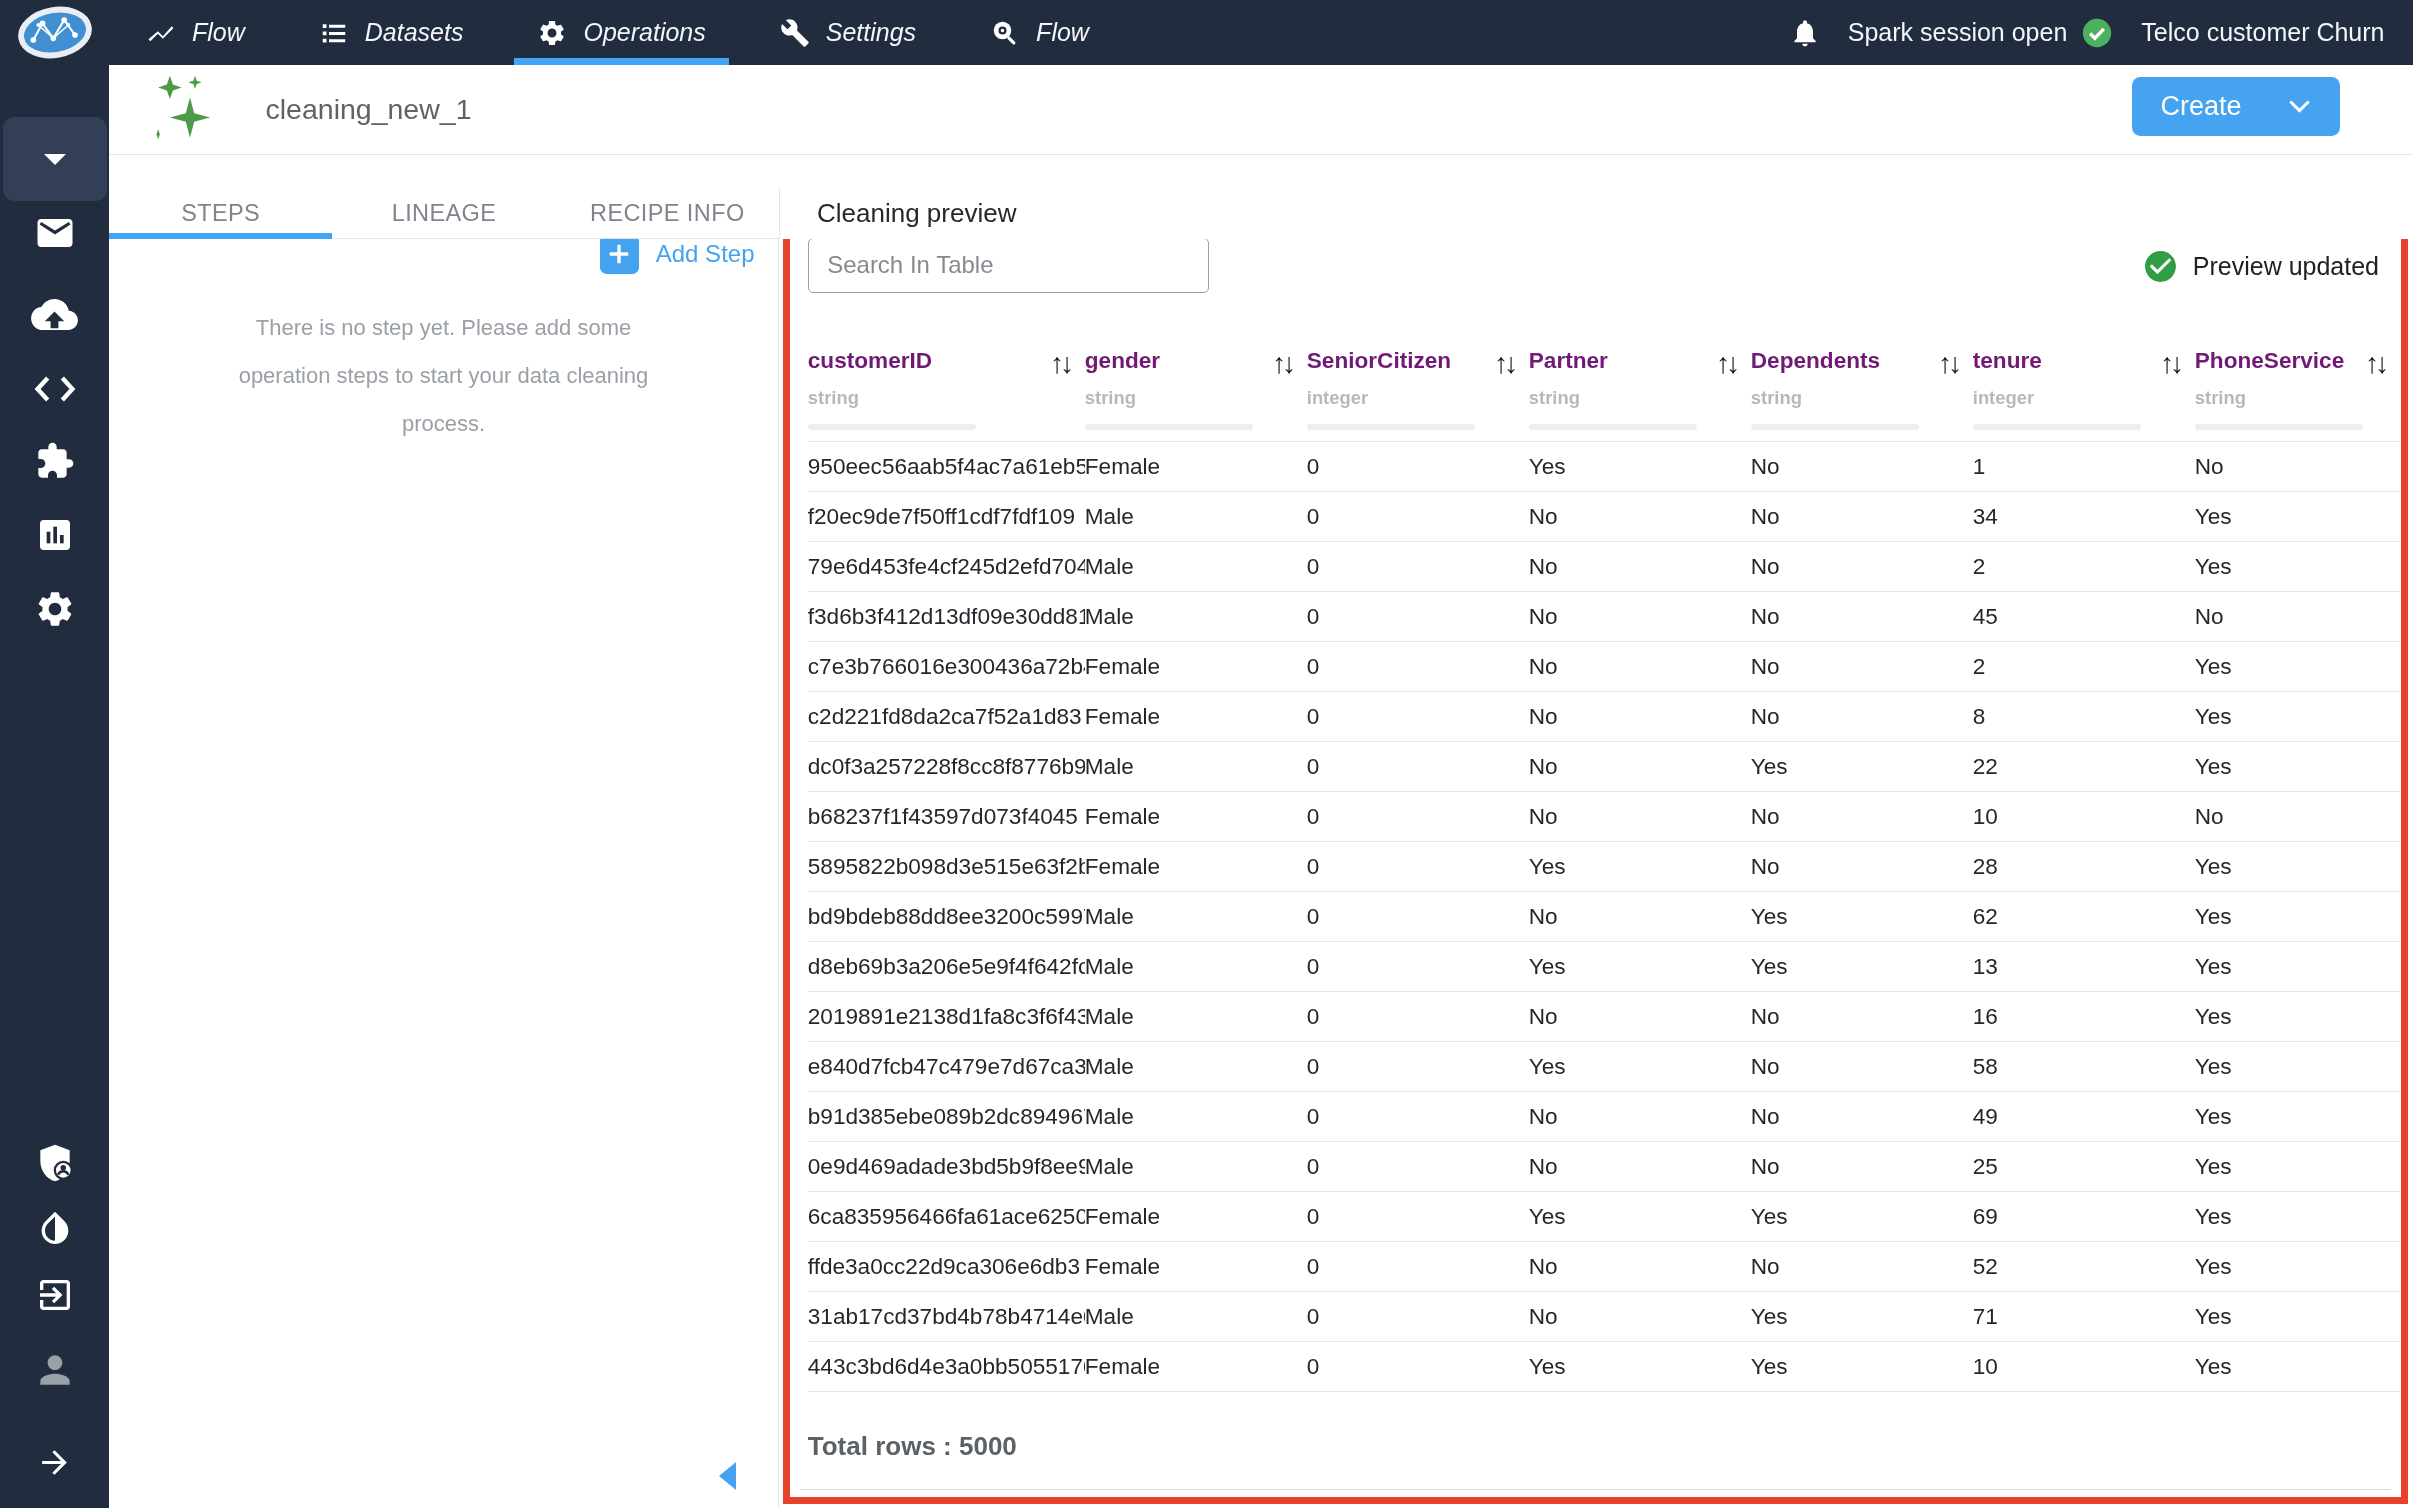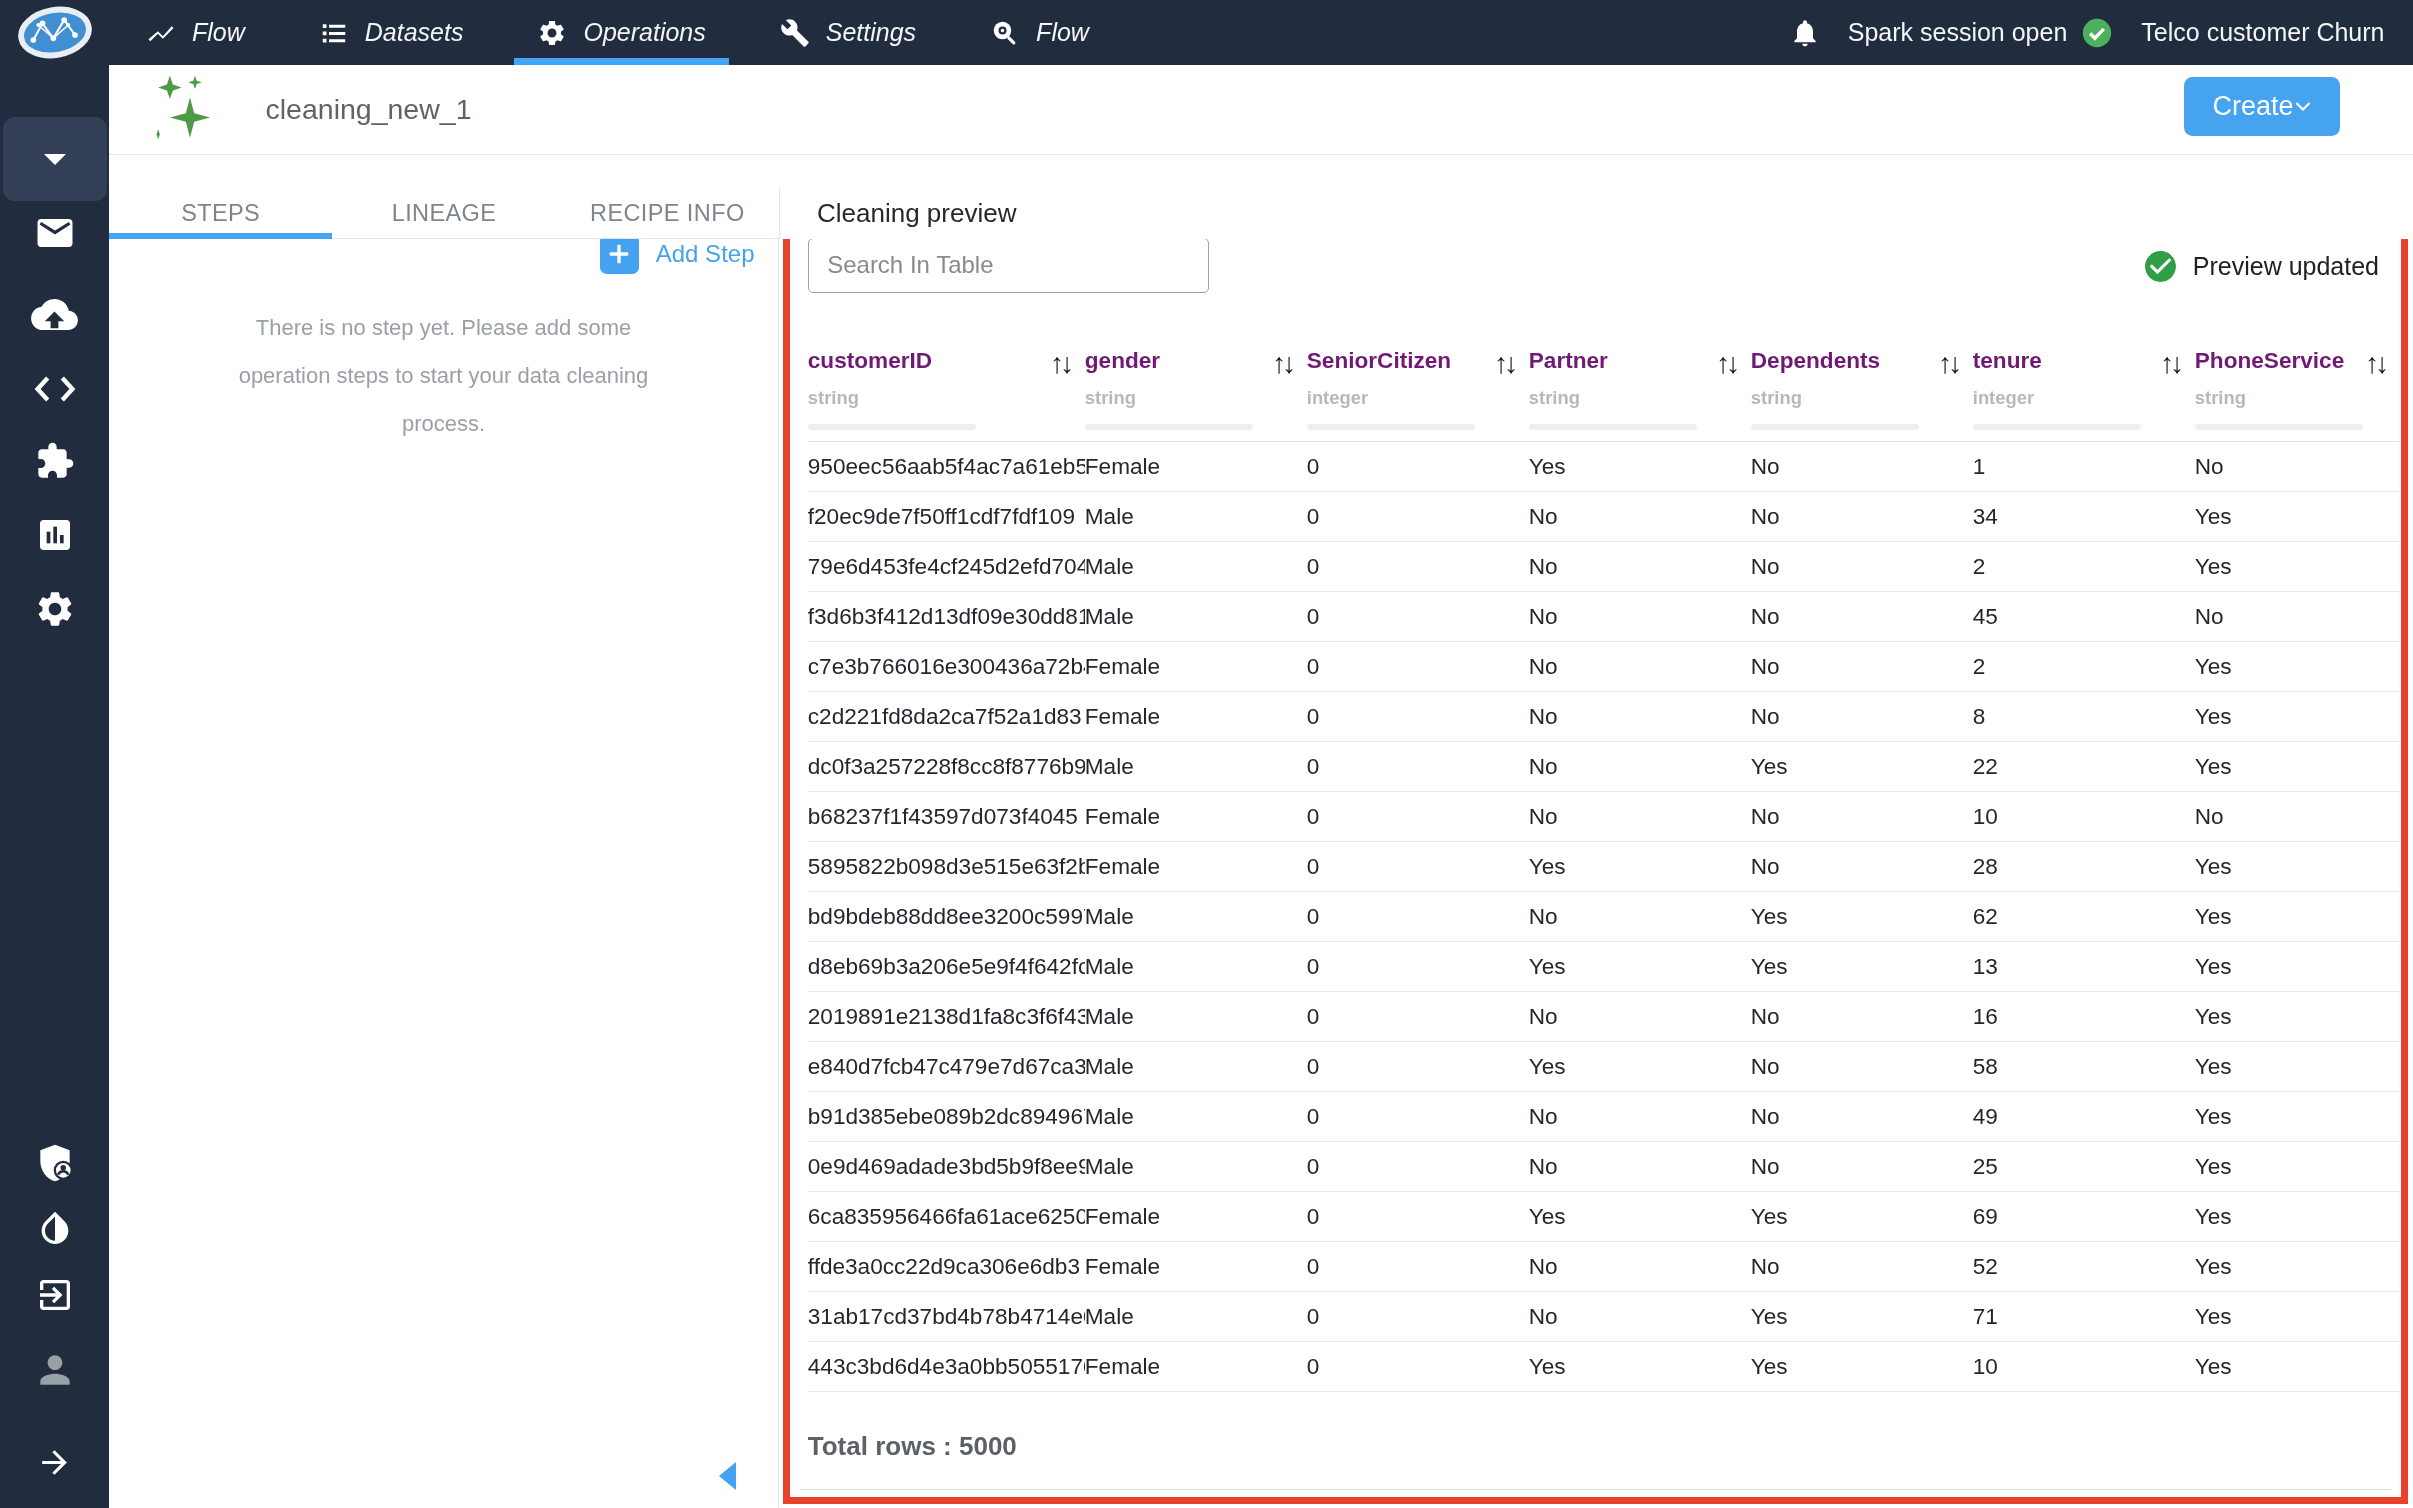--- a/index.html
+++ b/index.html
@@ -24,21 +24,21 @@
   .drop-caret{width:0;height:0;border-left:11px solid transparent;border-right:11px solid transparent;
               border-top:11.7px solid #fff;}
   .side-icon{position:absolute;left:0;width:109px;display:flex;justify-content:center;cursor:pointer;}
   .si1{top:147px}.si2{top:230px}.si3{top:307px}.si4{top:376px}.si5{top:450px}.si6{top:523px}
   .si7{top:1076px}.si8{top:1143px}.si9{top:1210px}.si10{top:1283px}.si11{top:1379px}
   
   .page-header{position:absolute;top:65px;left:109px;width:2305px;height:90px;background:#fff;
                border-bottom:0.8px solid #e3e5e8;display:flex;align-items:center;padding-left:44px;
                box-sizing:border-box;z-index:10;}
   .page-title{margin-left:28.5px;font-size:28.5px;color:#5f6368;}
-  .create-btn{position:absolute;right:74px;top:11.7px;width:156px;height:59px;background:#46a3ef;
+  .create-btn{position:absolute;right:74px;top:11.7px;width:208px;height:59px;background:#46a3ef;
               border-radius:8.4px;color:#fff;font-size:27px;display:flex;align-items:center;
               justify-content:space-between;padding:0 28.5px;box-sizing:border-box;cursor:pointer;}
   
   .tab-row{position:absolute;top:156px;left:109px;width:2305px;height:51px;background:#fff;z-index:10;margin-top:32px;}
   .tabs{position:absolute;left:0;top:0;width:670px;height:50px;display:flex;
         border-right:0.8px solid #e3e5e8;border-bottom:0.8px solid #e3e5e8;}
   .tab{flex:1;display:flex;align-items:center;justify-content:center;font-size:23.5px;
        color:#7f858c;letter-spacing:0.4px;position:relative;cursor:pointer;}
   .tab.active::after{content:"";position:absolute;left:0;right:0;bottom:-0.8px;height:5.9px;background:#42a5f5;}
   .preview-title{position:absolute;left:708px;top:0;height:51px;display:flex;align-items:center;

